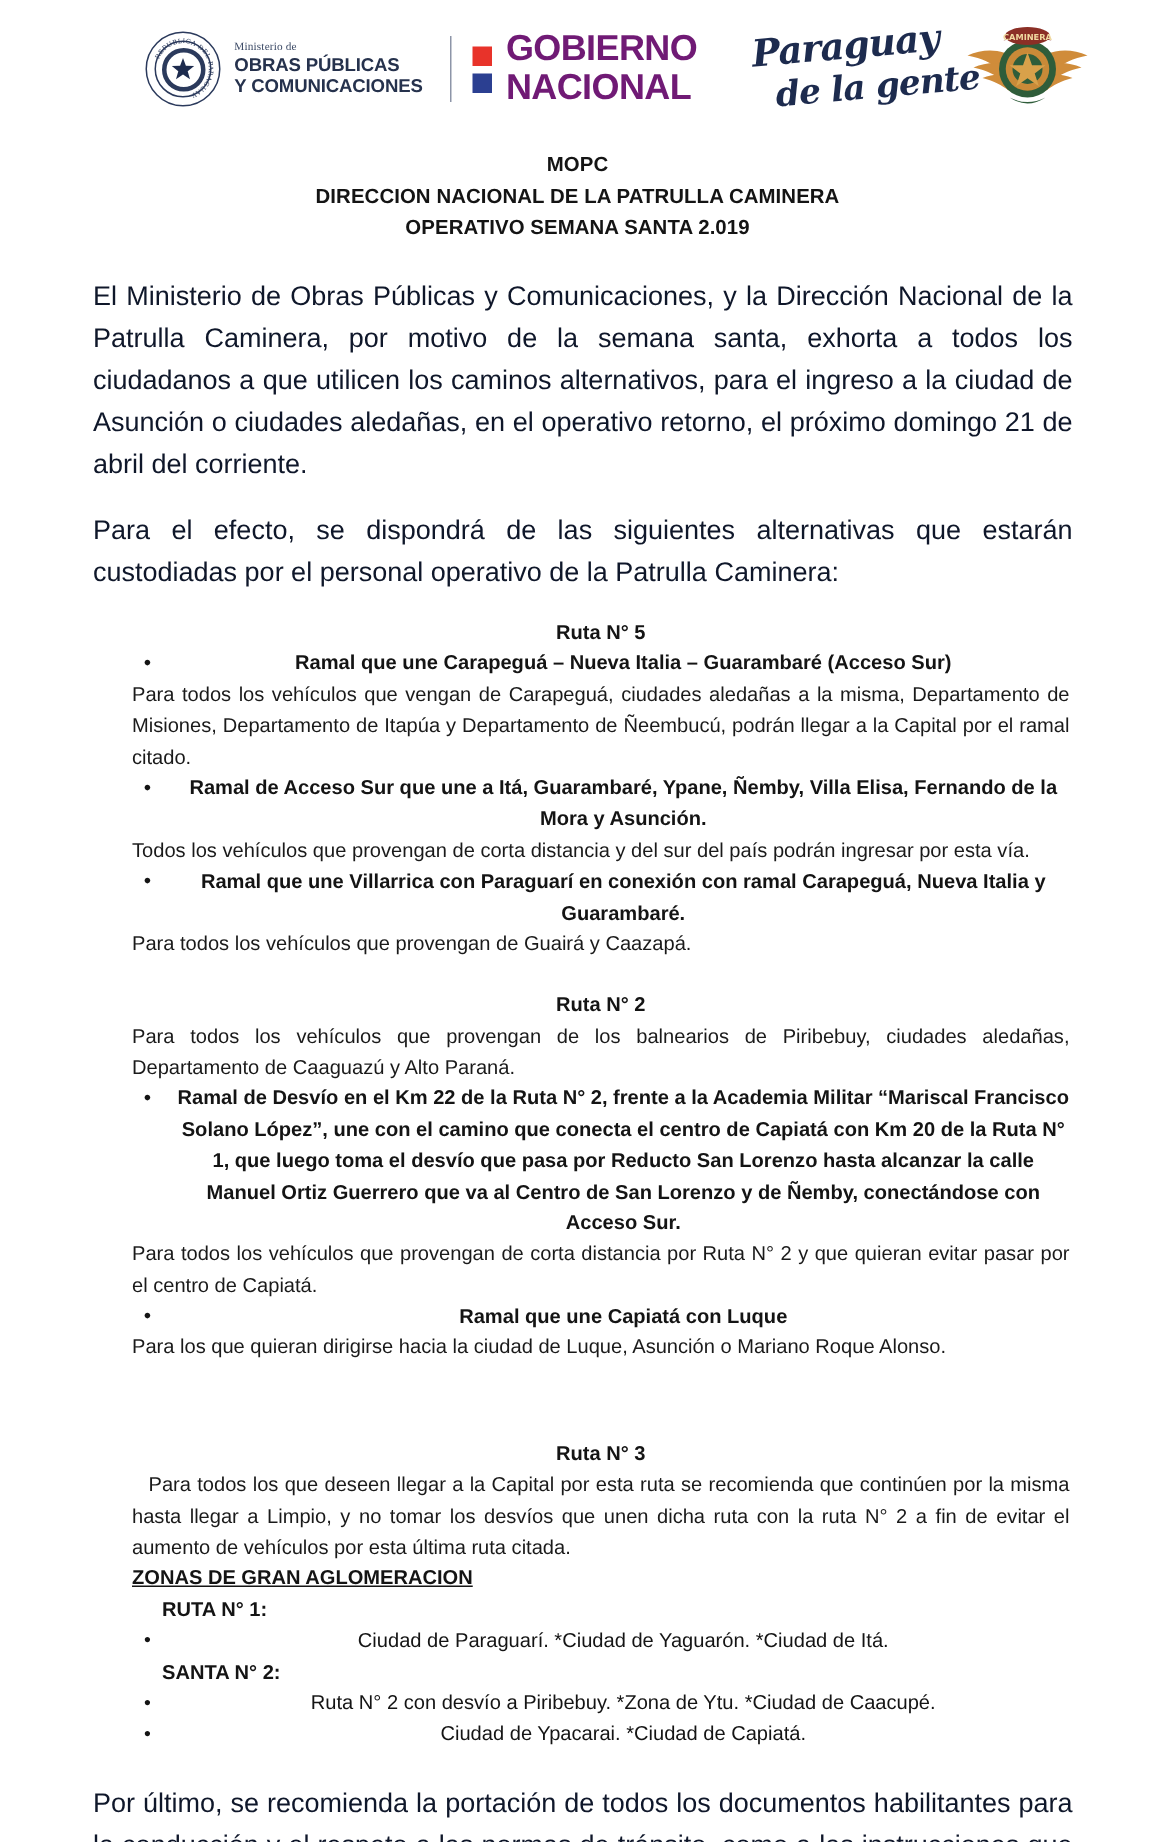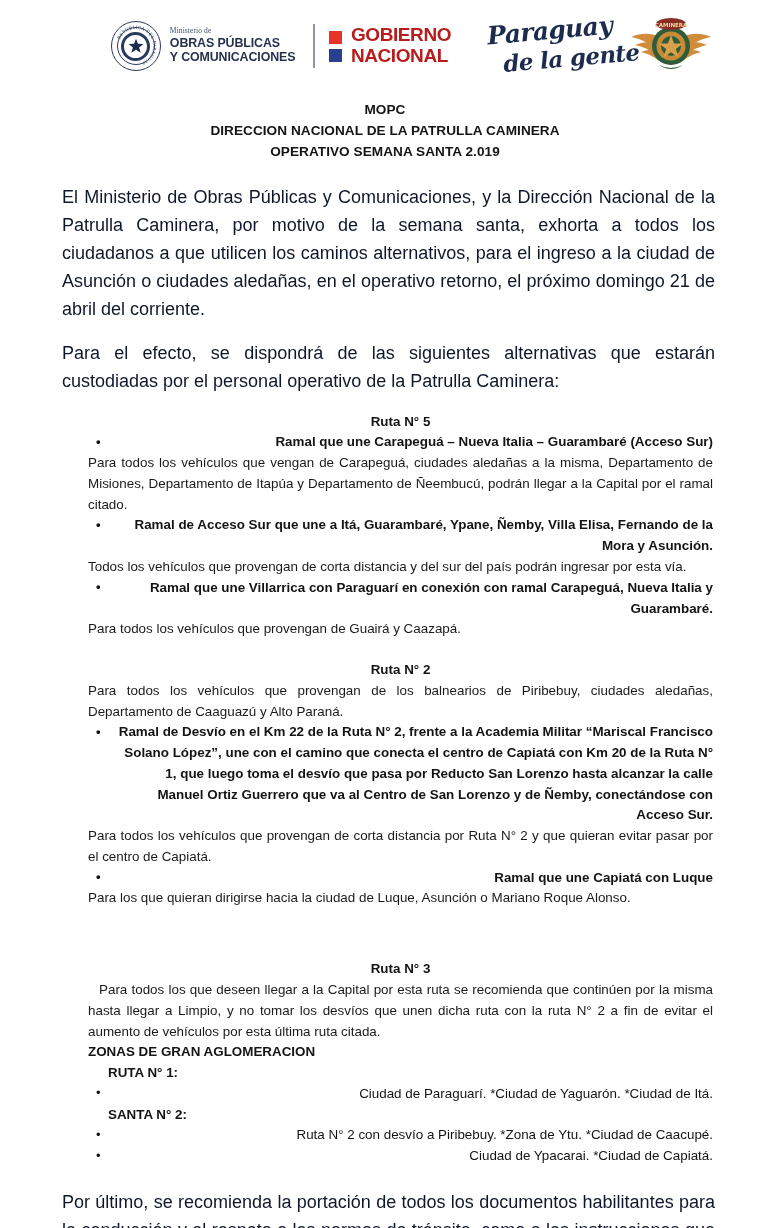--- a/index.html
+++ b/index.html
@@ -91,23 +91,23 @@
   }
 
   
   .gob { gap: 9px; padding-right: 26px; }
   .gob-squares { display: flex; flex-direction: column; gap: 5px; }
   .sq { width: 13px; height: 13px; }
   .sq.red { background: #e8332a; }
   .sq.blue { background: #2b3f91; }
   .gob-text { line-height: 1.0; }
   .gob-text div {
-    font-size: 19px;
-    font-weight: bold;
-    color: #b91c1c;
+    font-size: 24px;
+    font-weight: bold;
+    color: #701a75;
     letter-spacing: -0.4px;
     line-height: 1.08;
   }
 
   
   .pdlg {
     position: relative;
     width: 148px; height: 72px;
     padding-right: 12px;
     flex: 0 0 auto;
@@ -191,21 +191,21 @@
     margin: 0;
     padding: 0;
   }
   ul.bullets li {
     position: relative;
     padding-left: 30px;
     font-weight: bold;
     font-size: 13.4px;
     line-height: 1.55;
     color: #141414;
-    text-align: right;
+    text-align: center;
   }
   ul.bullets li::before {
     content: "\2022";
     position: absolute;
     left: 8px;
     top: -0.5px;
     font-size: 13px;
     color: #141414;
   }
   ul.bullets li.normal { font-weight: normal; }
@@ -217,20 +217,21 @@
     color: #1a1a1a;
   }
   p.sub.nojust { text-align: left; }
   p.sub.firstindent { text-indent: 11px; }
 
   .zonas-head {
     font-weight: bold;
     font-size: 13.4px;
     line-height: 1.55;
     color: #141414;
+    text-decoration: underline;
   }
   .ruta-label {
     font-weight: bold;
     font-size: 13.4px;
     line-height: 1.55;
     color: #141414;
     padding-left: 20px;
   }
 
   .footer-wrap { margin-top: 22px; }

